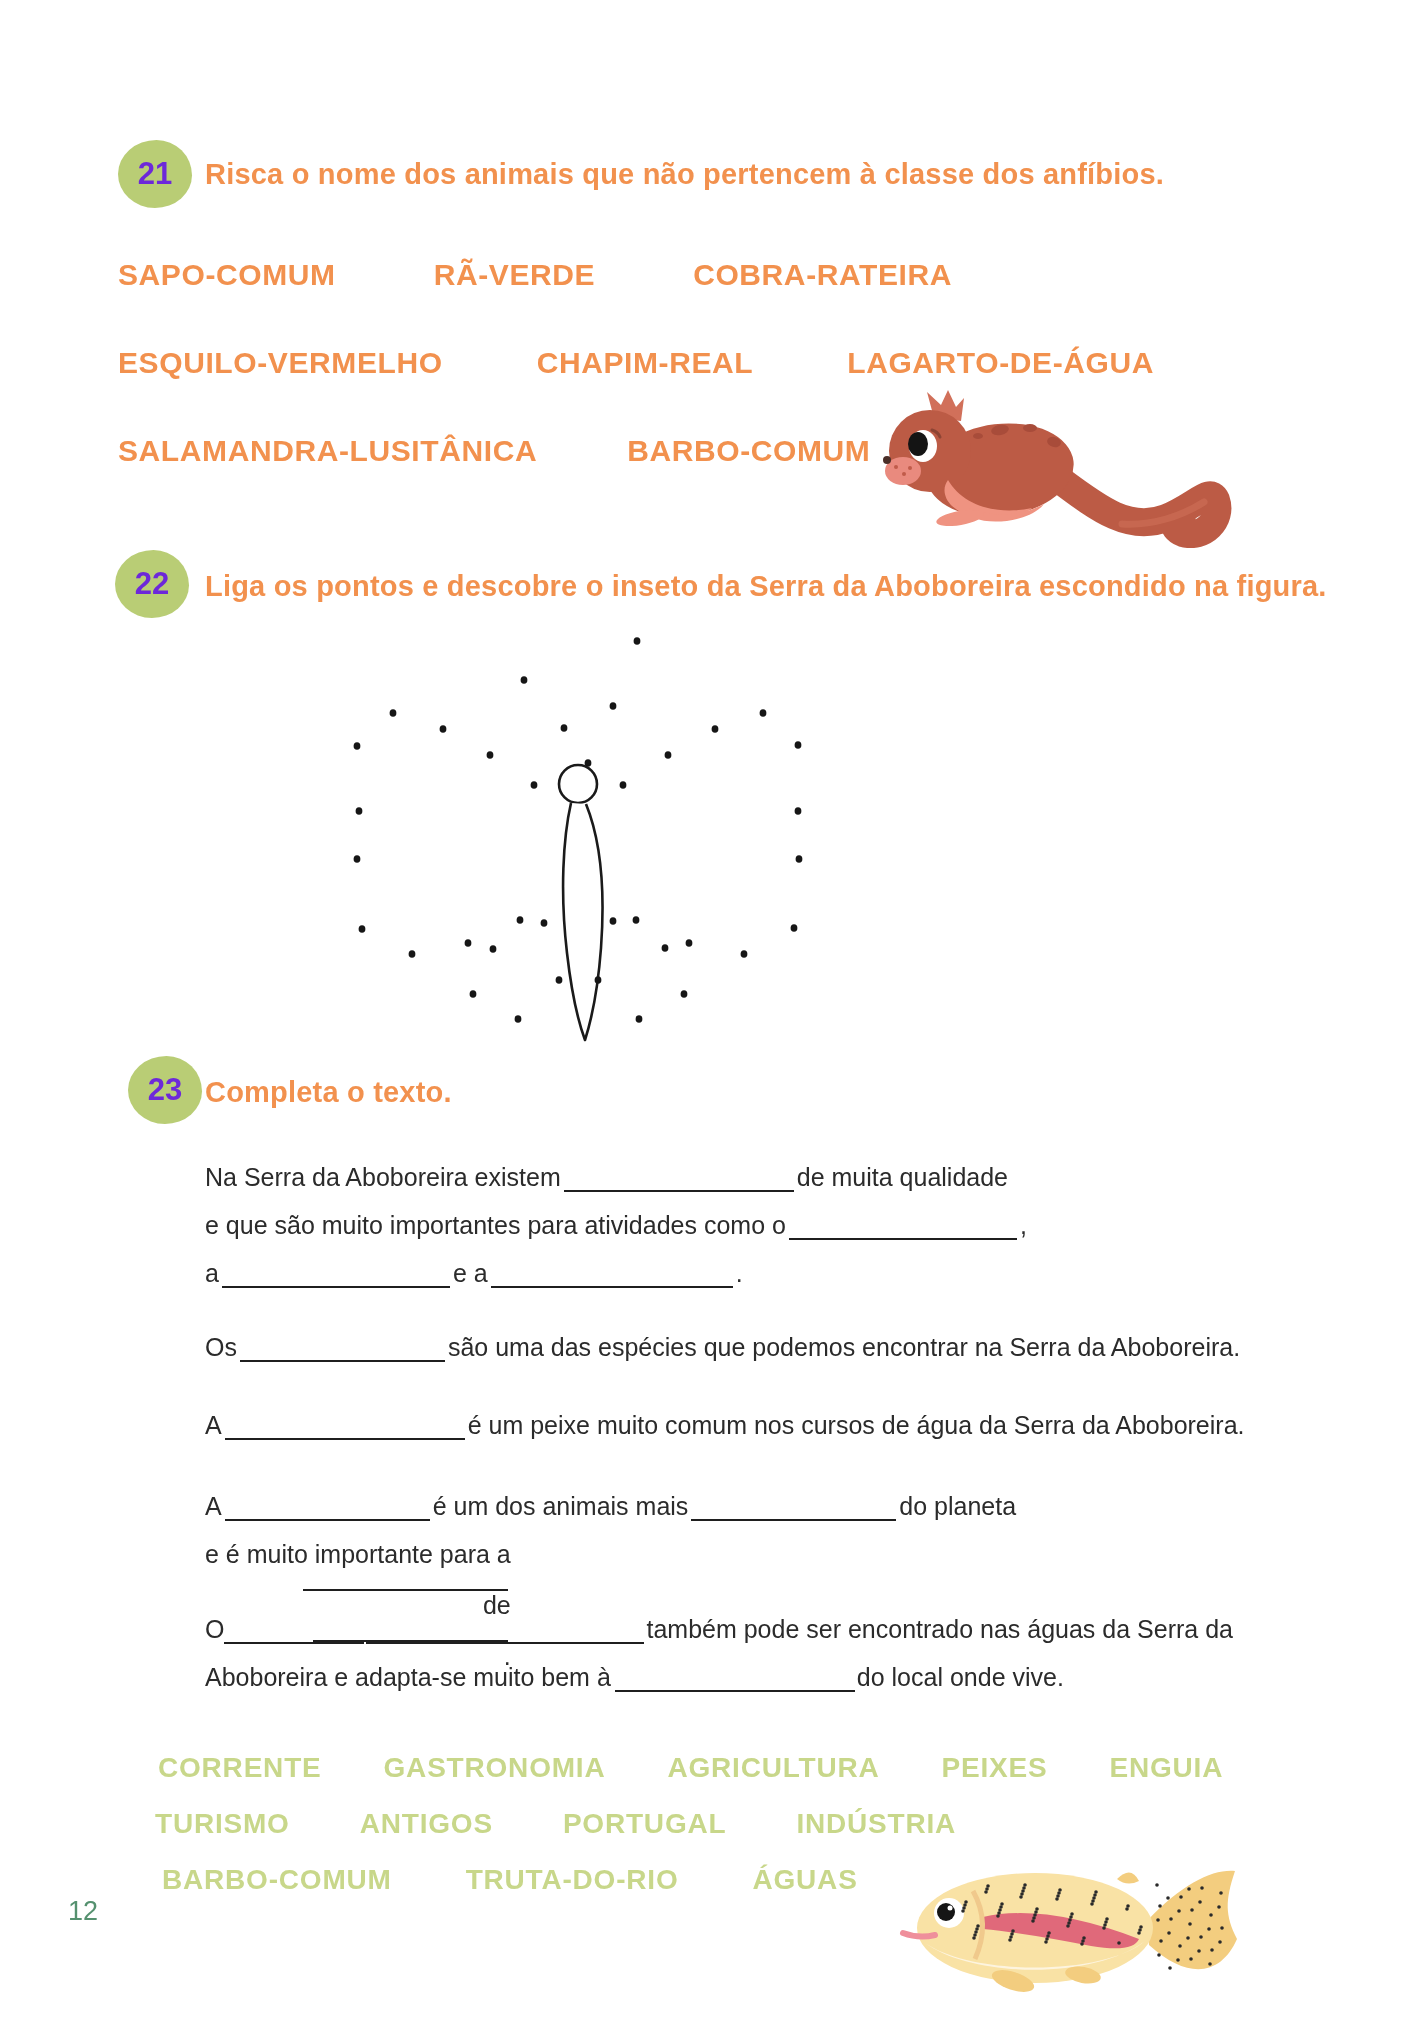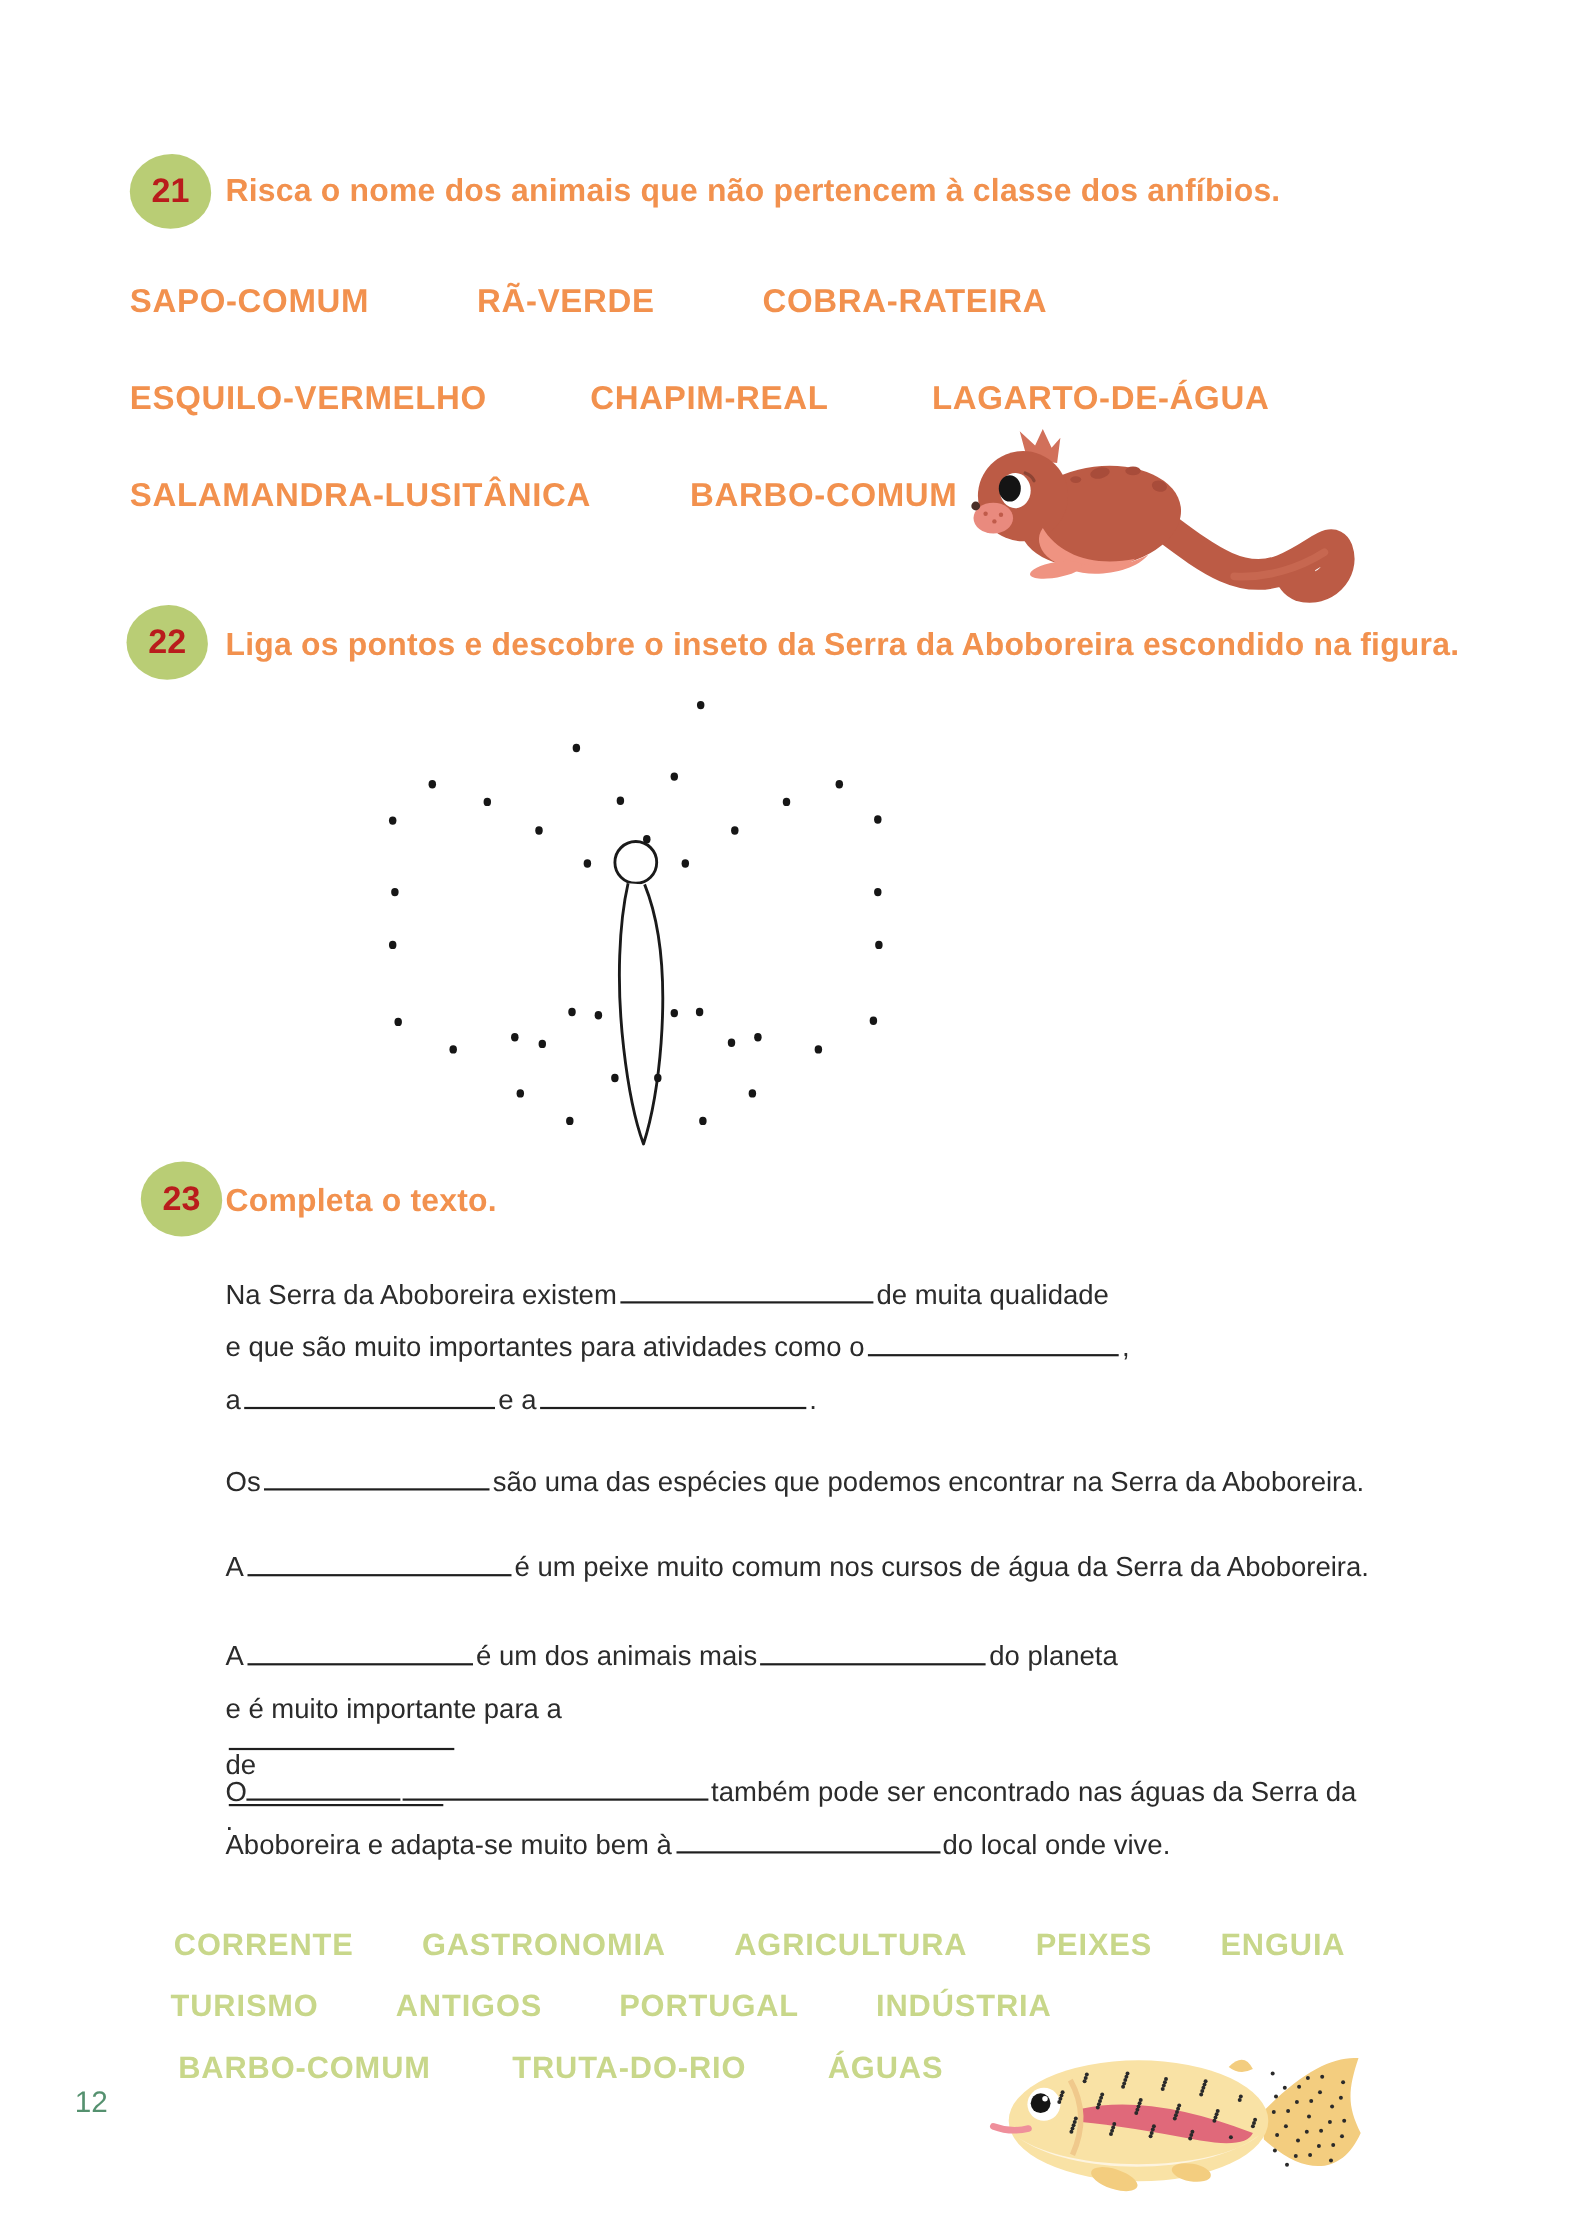--- a/index.html
+++ b/index.html
@@ -13,21 +13,21 @@
     overflow: hidden;
   }
   .abs { position: absolute; }
 
   
   .badge {
     width: 74px; height: 68px;
     background: #b9cd75;
     border-radius: 52% 48% 50% 50% / 50% 52% 48% 50%;
     display: flex; align-items: center; justify-content: center;
-    color: #b91c1c; font-weight: bold; font-size: 31px;
+    color: #6d28d9; font-weight: bold; font-size: 31px;
   }
 
   .ex-title {
     color: #f2914e;
     font-weight: bold;
     font-size: 29px;
     letter-spacing: 0.2px;
     white-space: nowrap;
   }
 
@@ -41,21 +41,21 @@
     font-weight: bold;
     font-size: 30px;
     letter-spacing: 0.6px;
   }
 
   .fill-line {
     color: #2b2b2b;
     font-size: 25px;
     white-space: nowrap;
     display: flex;
-    align-items: flex-start;
+    align-items: flex-end;
   }
   .fill-line span { display: inline-block; }
   .blank {
     display: inline-block;
     border-bottom: 2px solid #1f1f1f;
     height: 22px;
     margin: 0 3px;
   }
   .blank.tight { margin: 0 2px 0 0; }
 

